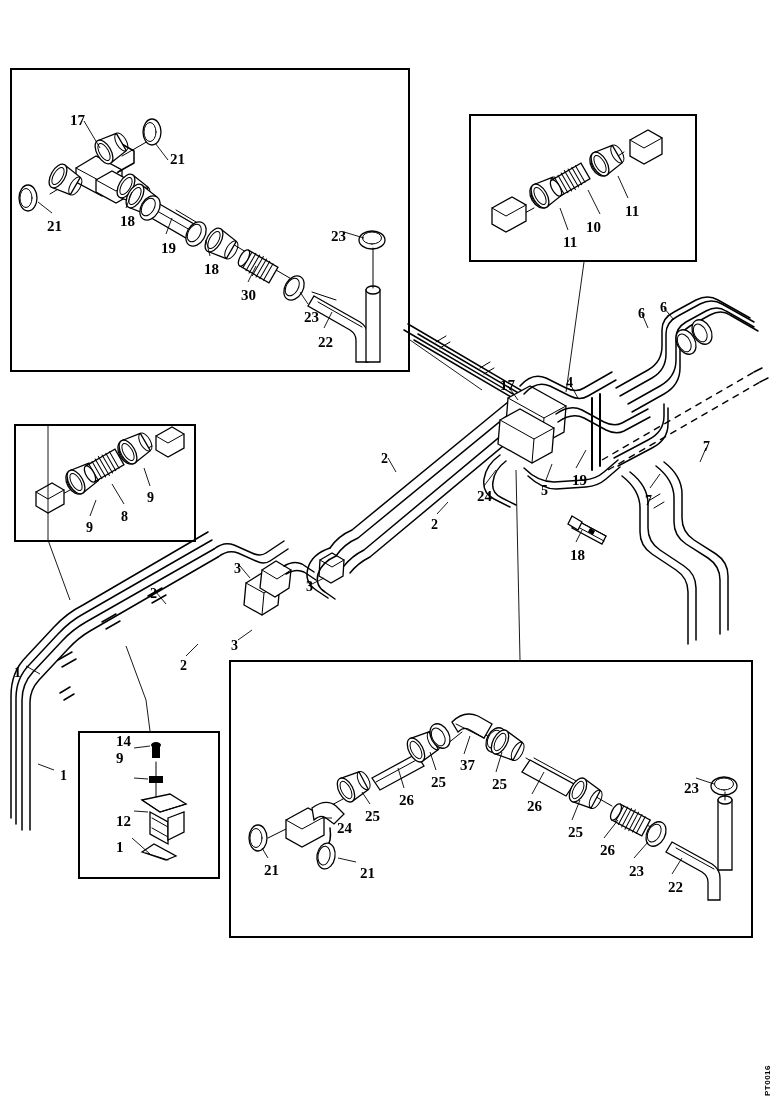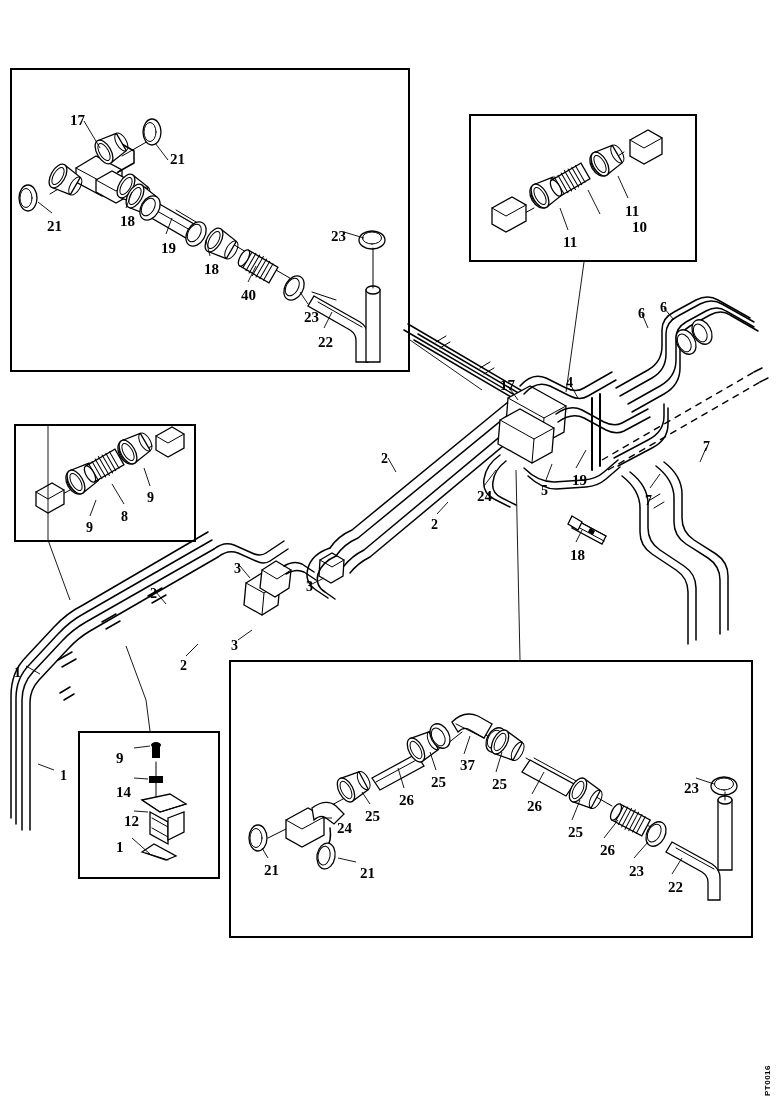--- a/index.html
+++ b/index.html
@@ -341,33 +341,33 @@
   <div class="panel" style="left:78px;top:731px;width:142px;height:148px;"></div>
   <div class="panel" style="left:229px;top:660px;width:524px;height:278px;"></div>
 
   <div id="callout-host">
       <div class="cal" style="left: 70px; top: 113px;">17</div>
       <div class="cal" style="left: 170px; top: 152px;">21</div>
       <div class="cal" style="left: 47px; top: 219px;">21</div>
       <div class="cal" style="left: 120px; top: 214px;">18</div>
       <div class="cal" style="left: 161px; top: 241px;">19</div>
       <div class="cal" style="left: 204px; top: 262px;">18</div>
-      <div class="cal" style="left: 241px; top: 288px;">40</div>
+      <div class="cal" style="left: 241px; top: 288px;">30</div>
       <div class="cal" style="left: 304px; top: 310px;">23</div>
       <div class="cal" style="left: 331px; top: 229px;">23</div>
       <div class="cal" style="left: 318px; top: 335px;">22</div>
       <div class="cal" style="left: 563px; top: 235px;">11</div>
-      <div class="cal" style="left: 632px; top: 220px;">10</div>
+      <div class="cal" style="left: 586px; top: 220px;">10</div>
       <div class="cal" style="left: 625px; top: 204px;">11</div>
       <div class="cal sm" style="left: 86px; top: 521px;">9</div>
       <div class="cal sm" style="left: 121px; top: 510px;">8</div>
       <div class="cal sm" style="left: 147px; top: 491px;">9</div>
       <div class="cal" style="left: 116px; top: 751px;">9</div>
-      <div class="cal" style="left: 116px; top: 785px;">14</div>
-      <div class="cal" style="left: 116px; top: 814px; margin-left: 8px;">12</div>
+      <div class="cal" style="left: 116px; top: 734px;">14</div>
+      <div class="cal" style="left: 116px; top: 814px;">12</div>
       <div class="cal" style="left: 116px; top: 840px;">1</div>
       <div class="cal" style="left: 264px; top: 863px;">21</div>
       <div class="cal" style="left: 337px; top: 821px;">24</div>
       <div class="cal" style="left: 360px; top: 866px;">21</div>
       <div class="cal" style="left: 365px; top: 809px;">25</div>
       <div class="cal" style="left: 399px; top: 793px;">26</div>
       <div class="cal" style="left: 431px; top: 775px;">25</div>
       <div class="cal" style="left: 460px; top: 758px;">37</div>
       <div class="cal" style="left: 492px; top: 777px;">25</div>
       <div class="cal" style="left: 527px; top: 799px;">26</div>

